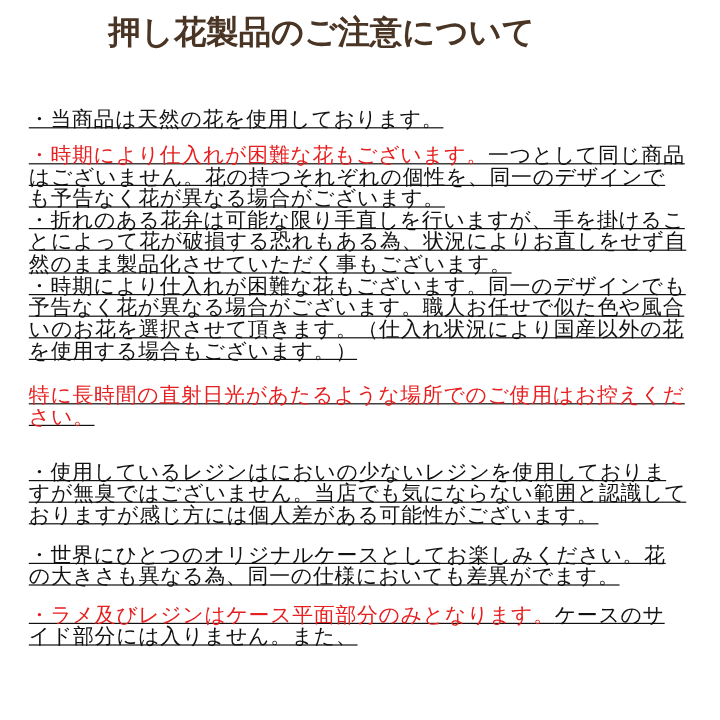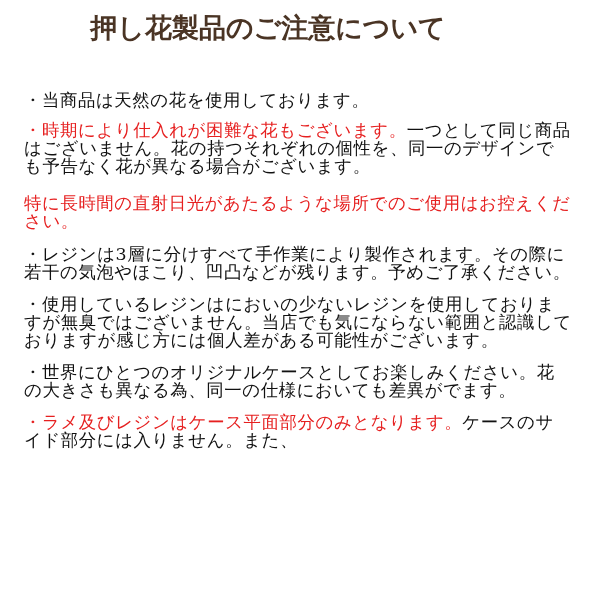--- a/index.html
+++ b/index.html
@@ -38,20 +38,21 @@
       font-family: "DejaVu Serif", "Liberation Serif", serif;
       font-size: 17.4px;
       line-height: 18.1px;
       letter-spacing: 0.6px;
     }
     .para {
       margin: 0;
       padding: 0;
       word-break: break-all;
       line-break: anywhere;
+      text-decoration: underline;
     }
     .gap {
       height: 12px;
     }
     .red {
       color: #e62020;
     }
   </style>
 </head>
 <body>
@@ -66,33 +67,36 @@
     <span>・当商品は天然の花を使用しております。</span>
   </p>
 
   <div class="gap"></div>
 
   <p class="para">
     <span class="red">・時期により仕入れが困難な花もございます。</span><span>一つとして同じ商品はございません。花の持つそれぞれの個性を、同一のデザインでも予告なく花が異なる場合がございます。</span>
   </p>
 
 
+  <p class="para">
+    <span>・折れのある花弁は可能な限り手直しを行いますが、手を掛けることによって花が破損する恐れもある為、状況によりお直しをせず自然のまま製品化させていただく事もございます。</span>
+  </p>
 
+  <p class="para">
+    <span>・時期により仕入れが困難な花もございます。同一のデザインでも予告なく花が異なる場合がございます。職人お任せで似た色や風合いのお花を選択させて頂きます。（仕入れ状況により国産以外の花を使用する場合もございます。）</span>
+  </p>
 
   <div class="gap" style="height:19px"></div>
 
   <p class="para">
     <span class="red">特に長時間の直射日光があたるような場所でのご使用はお控えください。</span>
   </p>
 
   <div class="gap" style="height:14px"></div>
 
-  <p class="para">
-    <span>・レジンは3層に分けすべて手作業により製作されます。その際に若干の気泡やほこり、凹凸などが残ります。予めご了承ください。</span>
-  </p>
 
   <div class="gap" style="height:14px"></div>
 
   <p class="para">
     <span>・使用しているレジンはにおいの少ないレジンを使用しておりますが無臭ではございません。当店でも気にならない範囲と認識しておりますが感じ方には個人差がある可能性がございます。</span>
   </p>
 
   <div class="gap" style="height:14px"></div>
 
   <p class="para">

